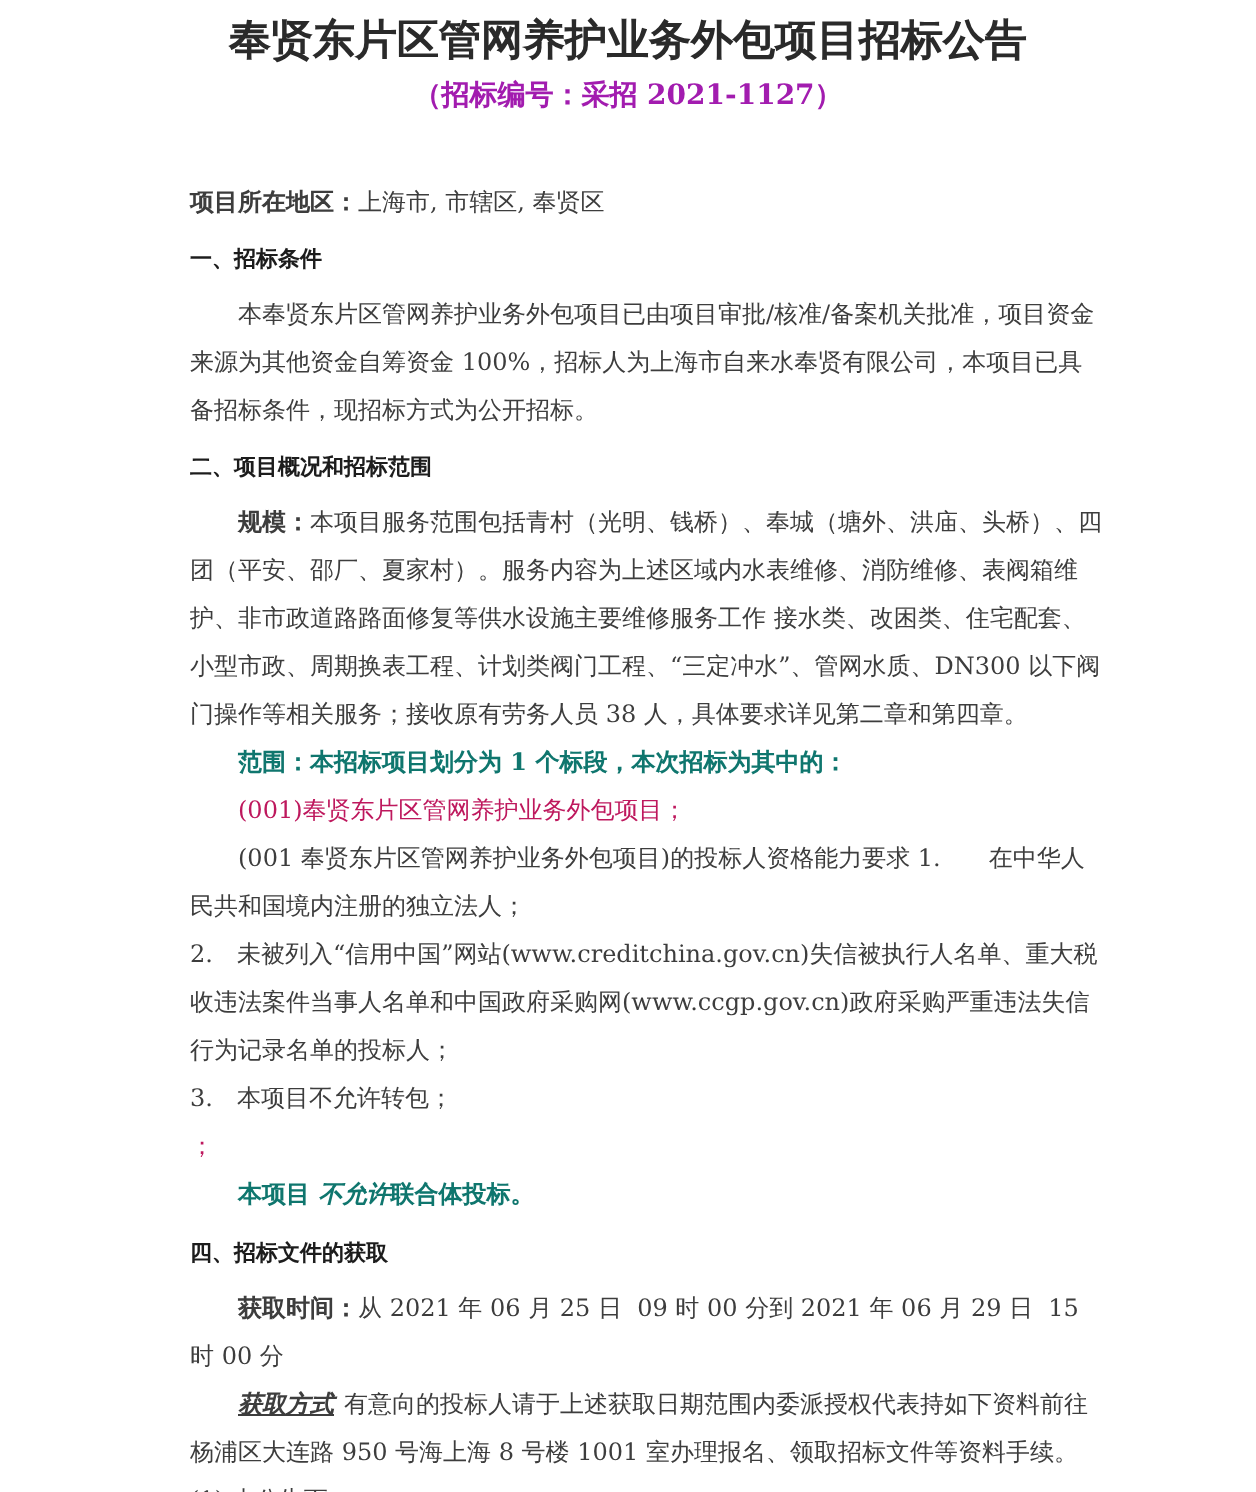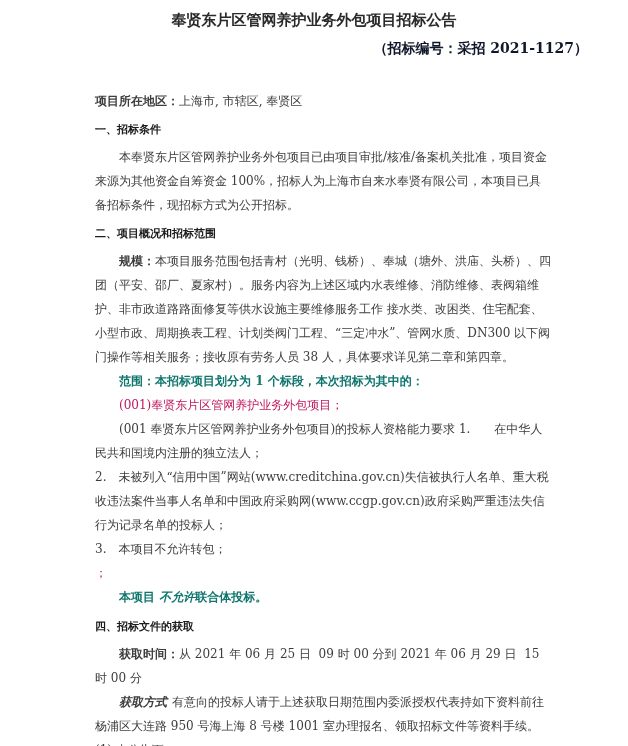--- a/index.html
+++ b/index.html
@@ -15,30 +15,30 @@
     overflow: hidden;
     box-sizing: border-box;
     padding: 6px 0 0 0;
     font-family: "DejaVu Serif", "Liberation Serif", serif;
     color: #3d3d3d;
     font-size: 12px;
   }
   .doc-title {
     text-align: center;
     font-weight: bold;
-    font-size: 15px;
+    font-size: 21px;
     color: #2a2a2a;
     line-height: 20px;
     margin: 4px 40px 9px 40px;
   }
   .doc-subtitle {
-    text-align: right;
+    text-align: center;
     font-weight: bold;
     font-size: 14px;
-    color: #0f172a;
+    color: #a21caf;
     line-height: 18px;
     margin: 0 40px 32px 40px;
   }
   .doc-body {
     padding: 0 76px 0 95px;
   }
   .doc-body p {
     margin: 0;
     line-height: 24px;
     white-space: pre-wrap;
@@ -48,21 +48,21 @@
   }
   h2.section-heading {
     font-size: 11px;
     font-weight: bold;
     color: #1c1c1c;
     margin: 7px 0 5px 0;
     line-height: 20px;
   }
   .indent { text-indent: 2em; }
   .b { font-weight: bold; }
-  .bi { font-weight: bold; font-style: italic; margin-right: 5px; }
+  .bi { font-weight: bold; font-style: italic; margin-right: 5px; text-decoration: underline; }
   .em-ital { font-style: italic; font-family: Liberation Mono, monospace; }
   .muted { color: #be185d; }
   .bold-line { font-weight: bold; color: #0f766e; }
 </style>
 </head>
 <body>
 
 <div class="page">
 
   <div class="doc-title">奉贤东片区管网养护业务外包项目招标公告</div>

